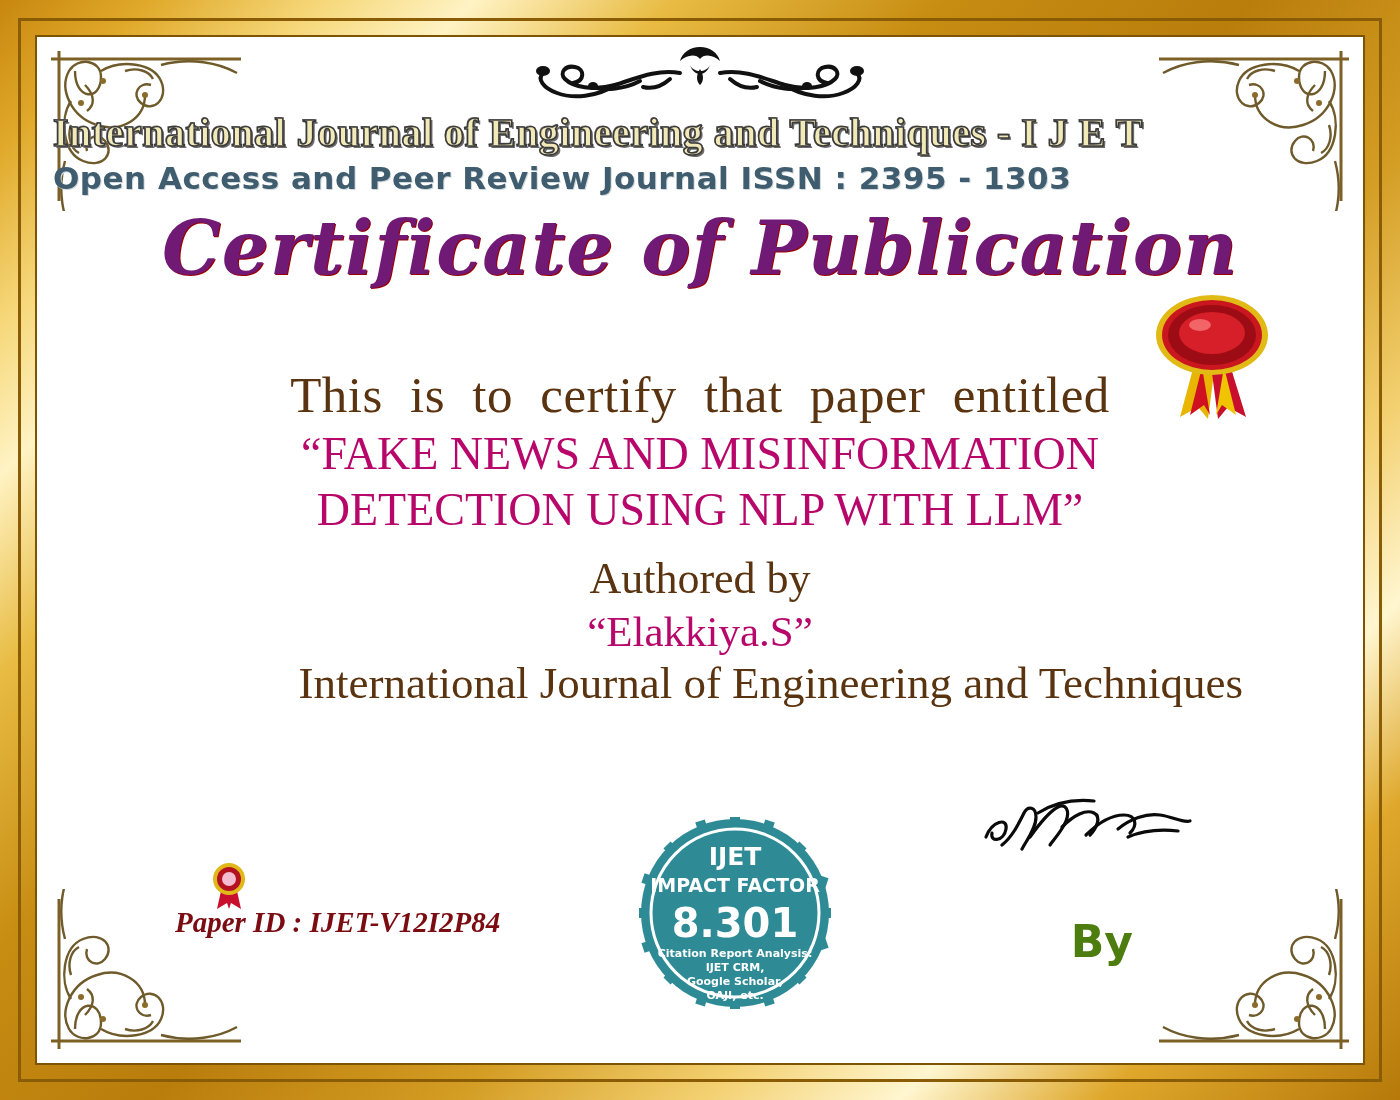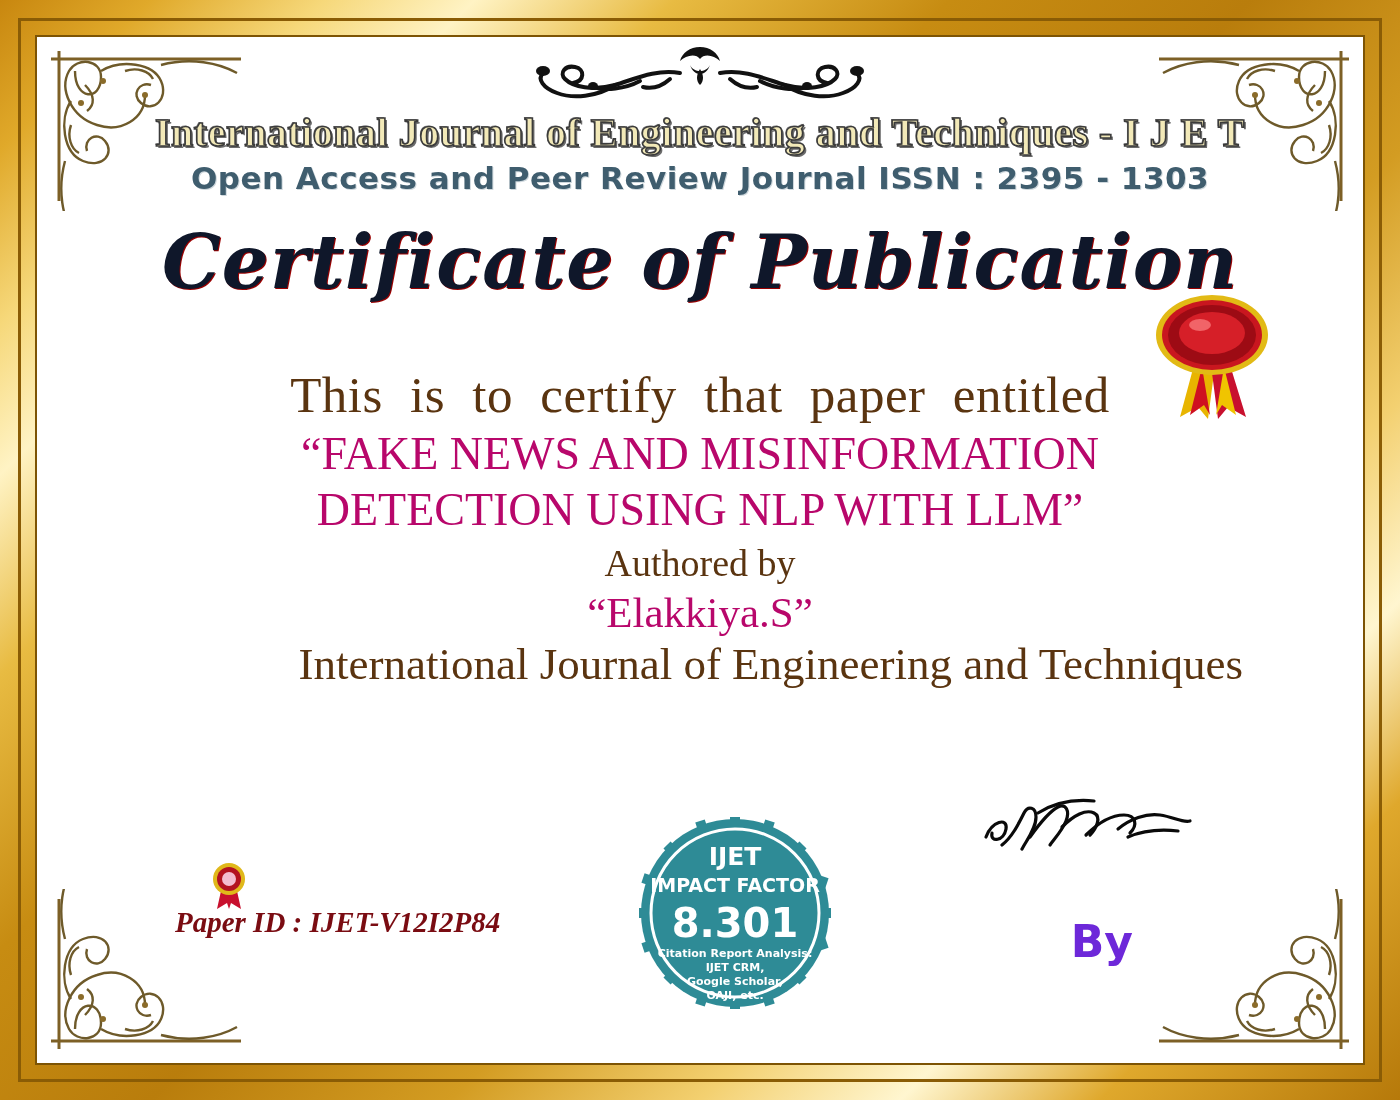--- a/index.html
+++ b/index.html
@@ -87,21 +87,22 @@
     height: 80px;
   }
   .top-ornament svg { width: 100%; height: 100%; display: block; }
 
   
   .header-block {
     position: absolute;
     top: 72px;
     left: 0;
     right: 0;
-    text-align: center;
+    text-align: left;
+    padding-left: 16px;
   }
   .journal-title {
     font-family: "Liberation Serif", serif;
     font-size: 40px;
     font-weight: bold;
     letter-spacing: 0.5px;
     color: #f2e9b8;
     -webkit-text-stroke: 1.6px #3b3b3b;
     text-shadow:
       2px 2px 0 #6b6b6b,
@@ -115,28 +116,28 @@
     font-weight: bold;
     color: #3f5d6e;
     letter-spacing: 0.5px;
     text-shadow: 1px 1px 0 #cfd8dd;
     white-space: nowrap;
   }
 
   
   .cert-title {
     position: absolute;
-    top: 182px;
+    top: 168px;
     left: 0; right: 0;
     text-align: center;
     font-family: "DejaVu Serif", serif;
     font-size: 74px;
     font-weight: bold;
     font-style: italic;
-    color: #0f172a;
+    color: #701a75;
     letter-spacing: 1px;
     text-shadow: 1px 1px 0 #9a0000;
   }
 
   
   .rosette {
     position: absolute;
     top: 250px;
     right: 88px;
     width: 125px;
@@ -162,23 +163,23 @@
     font-family: Liberation Serif, serif;
   }
   .paper-title {
     font-size: 46px;
     color: #b8076b;
     line-height: 1.13;
     margin-top: 4px;
     letter-spacing: 0px;
   }
   .line-authored {
-    font-size: 38px;
+    font-size: 44px;
     color: #5a3410;
-    margin-top: 6px;
+    margin-top: 18px;
     line-height: 1.15;
   }
   .author-name {
     font-size: 43px;
     color: #b8076b;
     line-height: 1.15;
     margin-top: 2px;
   }
   .line-published {
     font-size: 45px;
@@ -234,21 +235,21 @@
   .impact-badge svg { width: 100%; height: 100%; display: block; }
 
   
   .by-block {
     position: absolute;
     right: 170px;
     bottom: 58px;
     text-align: right;
     font-family: "DejaVu Sans", sans-serif;
     font-weight: bold;
-    color: #6d28d9;
+    color: #4d7c0f;
   }
   .by-word { font-size: 44px; line-height: 1.05; }
   .organizer { font-size: 44px; line-height: 1.12; white-space: nowrap; }
 
   .signature {
     position: absolute;
     right: 105px;
     bottom: 160px;
     width: 220px;
     height: 70px;

